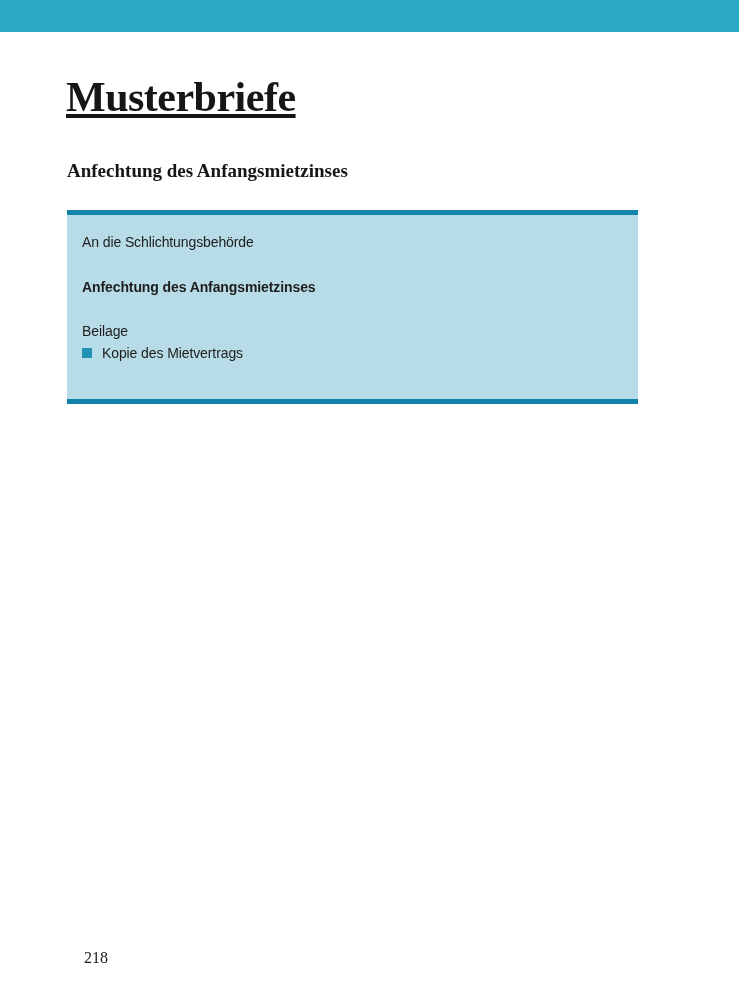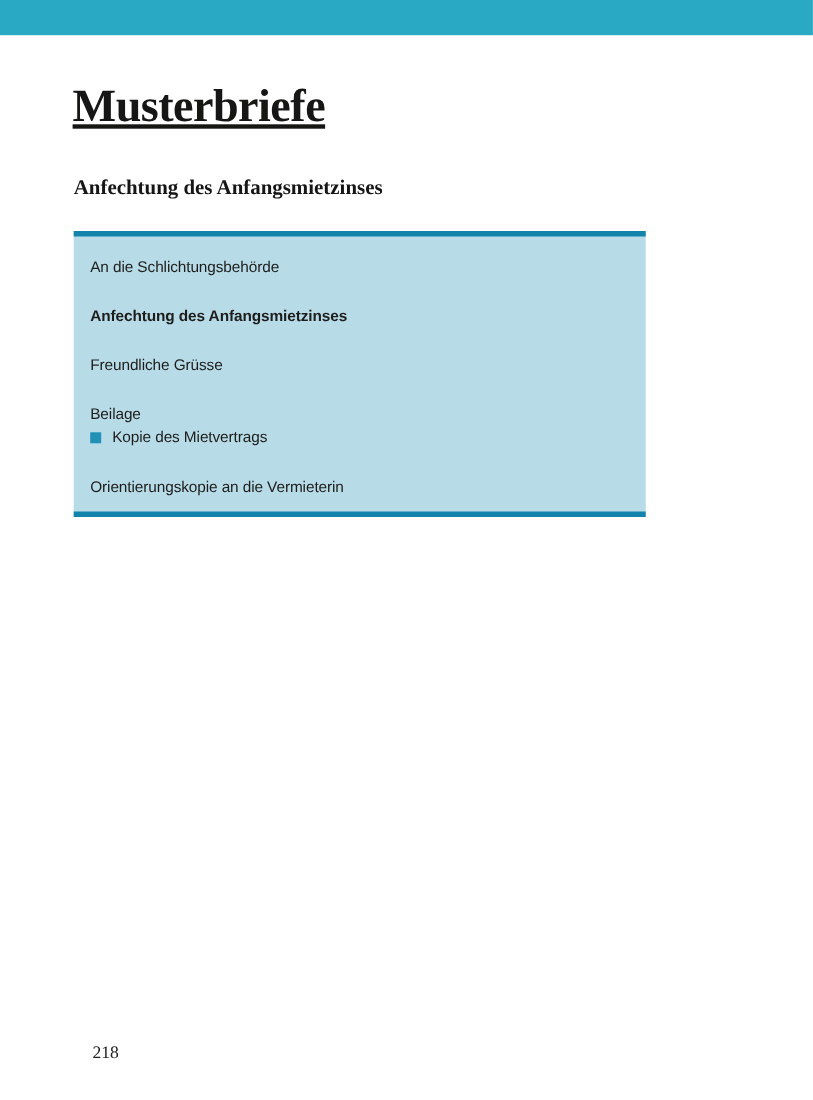--- a/index.html
+++ b/index.html
@@ -32,21 +32,21 @@
     left: 67px; top: 160px;
     font-family: "Liberation Serif", serif;
     font-weight: bold;
     font-size: 19px;
     line-height: 1.2;
     color: #161614;
   }
   .letter-box {
     position: absolute;
     left: 67px; top: 210px;
-    width: 520px;
+    width: 571px;
     background: #B8DBE8;
     border-top: 5px solid #1283AA;
     border-bottom: 5px solid #1283AA;
     padding: 17px 15px 12px 15px;
   }
   .letter-box .line,
   .letter-box .para {
     font-size: 14px;
     line-height: 21.5px;
     letter-spacing: -0.1px;
@@ -86,27 +86,25 @@
 
 <div class="letter-box">
 
   <div class="line gap-lg">An die Schlichtungsbehörde</div>
 
   <div class="line bold gap-lg">Anfechtung des Anfangsmietzinses</div>
 
 
 
 
-  <div class="line gap-lg">Freundliche Grüsse</div>
 
   <div class="gap-lg">
     <div class="line">Beilage</div>
     <div class="enclosure-item">
       <span class="bullet-square"></span>
       <span class="line">Kopie des Mietvertrags</span>
     </div>
   </div>
 
-  <div class="line">Orientierungskopie an die Vermieterin</div>
 
 </div>
 
 <div class="page-number">218</div>
 
 </body></html>

